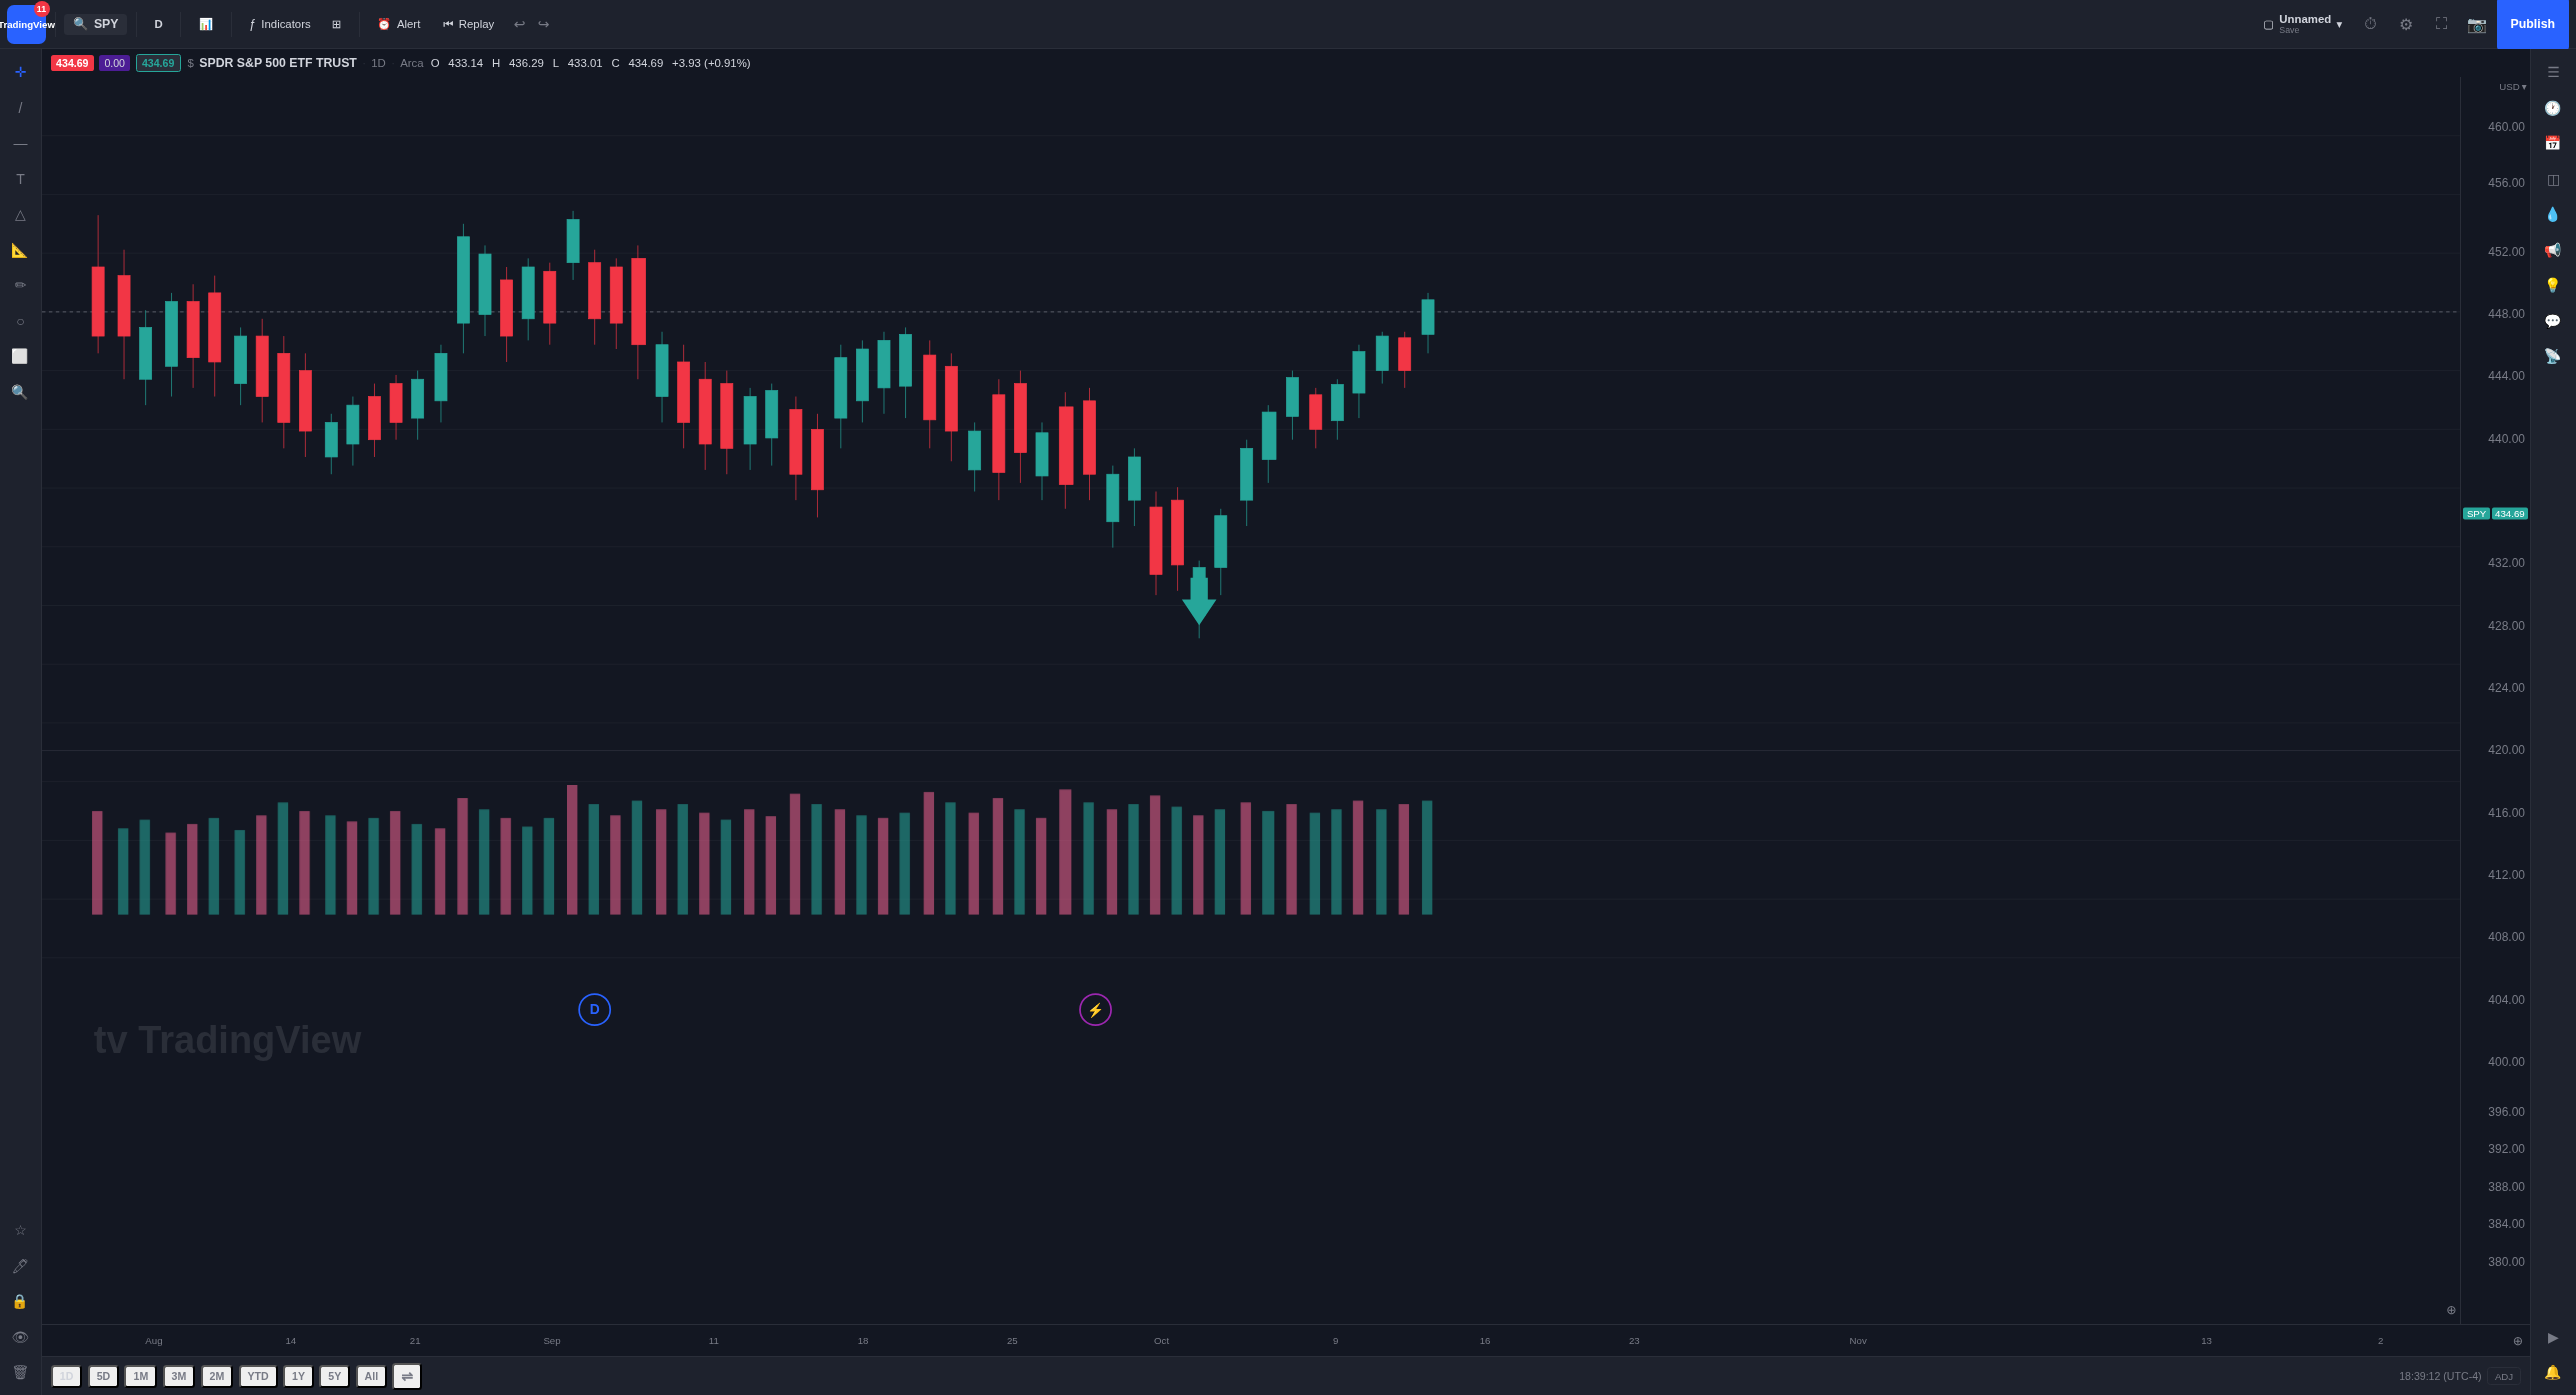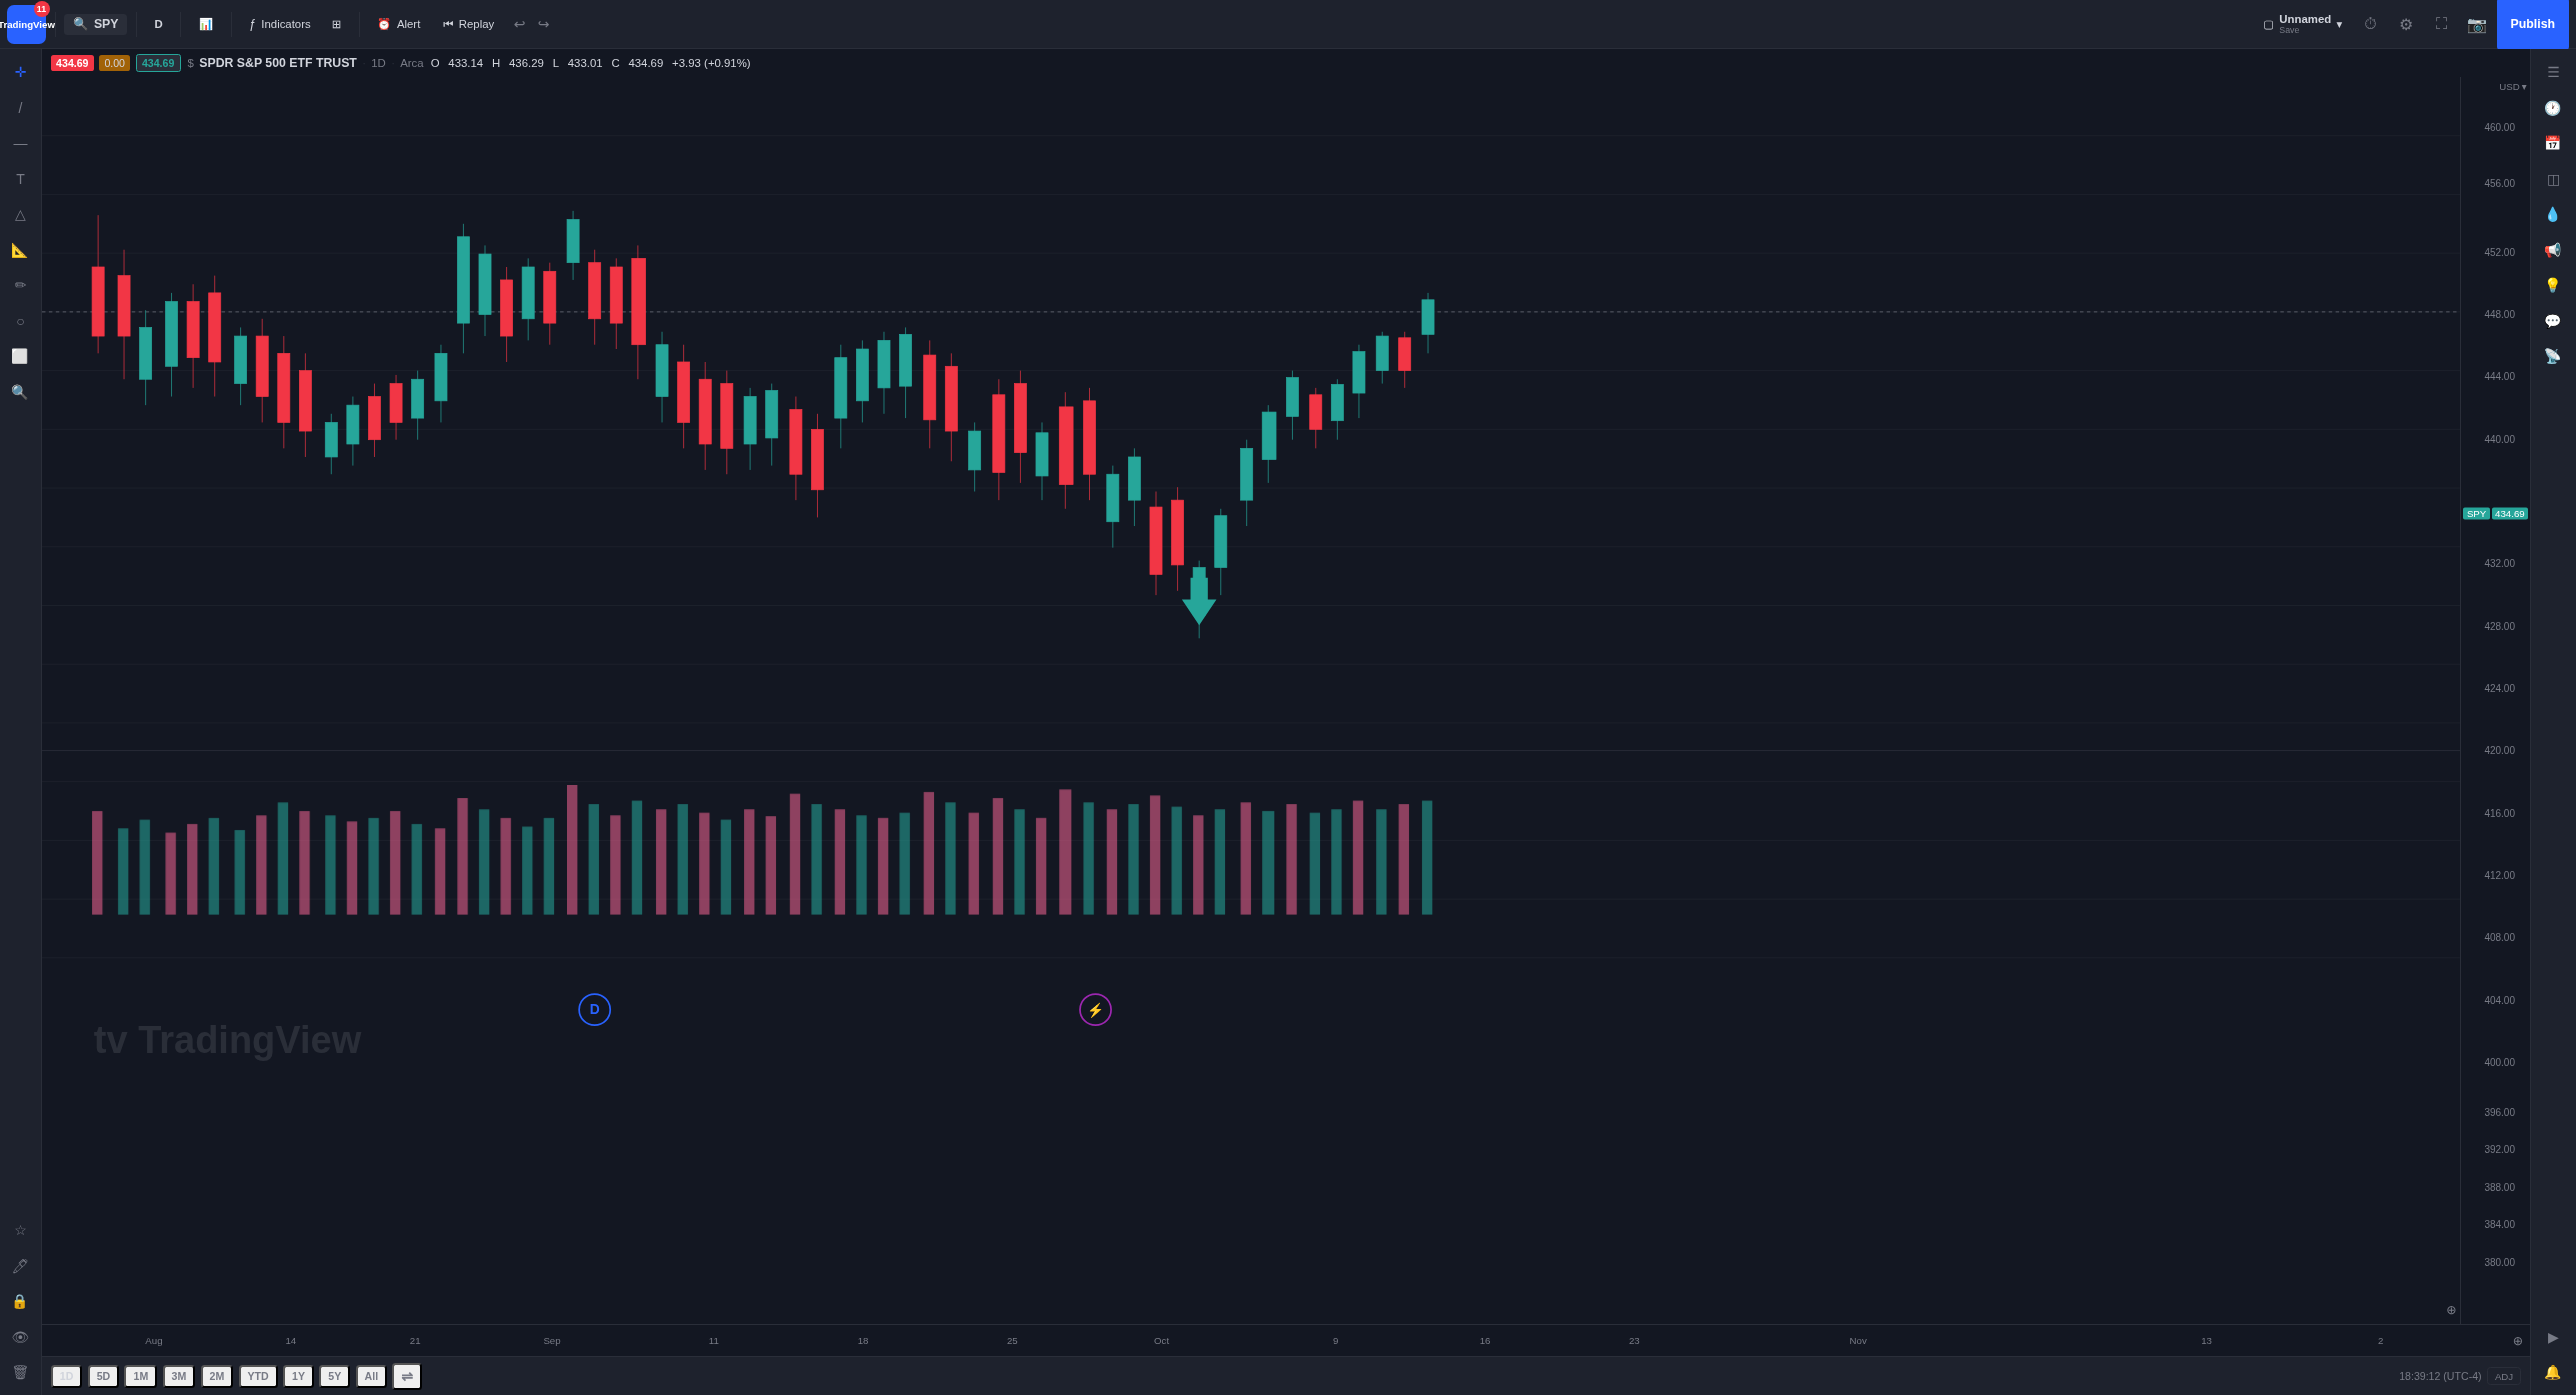--- a/index.html
+++ b/index.html
@@ -235,21 +235,21 @@
     }
     .price-badge-red {
       background: #f23645;
       color: white;
       padding: 1.8px 5.3px;
       border-radius: 2.6px;
       font-size: 10.6px;
       font-weight: 600;
     }
     .price-badge-neutral {
-      background: #a16207;
+      background: #4c1d95;
       color: #d1d4dc;
       padding: 1.8px 5.3px;
       border-radius: 2.6px;
       font-size: 10.6px;
       text-align: right;
     }
     .price-badge-dark {
       background: #2a2e39;
       color: #26a69a;
       border: 0.9px solid #26a69a;
@@ -275,22 +275,22 @@
     .price-axis {
       width: 70px;
       background: #131722;
       border-left: 0.9px solid #2a2e39;
       position: relative;
       display: flex;
       flex-direction: column;
     }
     .price-label {
       position: absolute;
-      right: 15px;
-      font-size: 10px;
+      right: 5px;
+      font-size: 12px;
       color: #787b86;
       transform: translateY(-50%);
       white-space: nowrap;
     }
     .spy-label {
       position: absolute;
       right: 1.8px;
       display: flex;
       align-items: center;
       gap: 1.8px;

